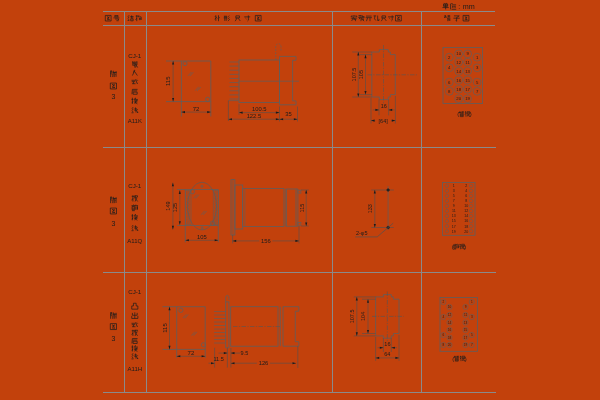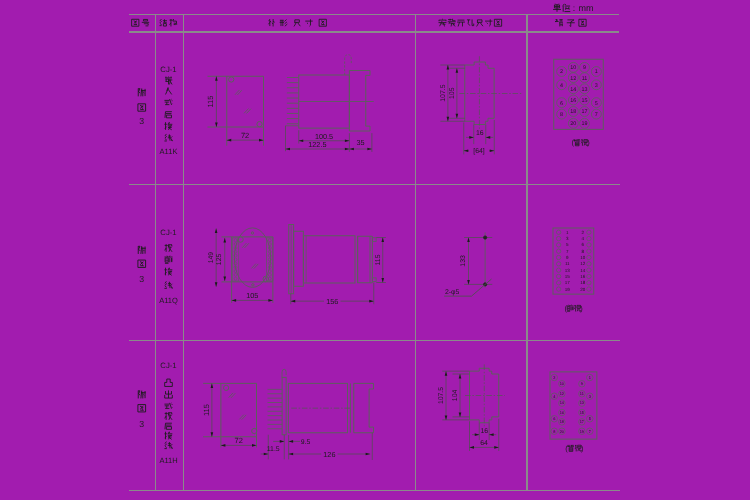--- a/index.html
+++ b/index.html
@@ -1,14 +1,14 @@
 <!DOCTYPE html>
 <html><head><meta charset="utf-8"><title>CJ-1</title><style>
 html,body{margin:0;padding:0;background:#fff}
-#page{position:relative;width:600px;height:400px;background:#a21caf;overflow:hidden;font-family:"Liberation Sans",sans-serif}
+#page{position:relative;width:600px;height:400px;background:#c2410c;overflow:hidden;font-family:"Liberation Sans",sans-serif}
 </style></head><body>
 <div id="page">
 <svg width="600" height="400" viewBox="0 0 600 400">
 
 <g>
 <path d="M444.24,2.94L445.06,3.75 M446.96,2.94L446.14,3.75 M443.56,3.96H447.64V6.34H443.56Z M443.56,5.18L447.64,5.18 M442.47,7.56L448.73,7.56 M445.60,3.96L445.60,9.40" fill="none" stroke="#1c1c1c" stroke-width="0.71"></path>
 <path d="M451.44,3.07L450.08,4.98 M450.56,4.84L450.56,9.40 M452.46,4.02L452.12,3.21 M451.78,4.84L456.06,4.84 M452.80,5.66L452.39,7.70 M454.98,5.66L455.38,7.70 M452.66,6.88L455.18,6.88 M451.58,9.26L456.20,9.26" fill="none" stroke="#1c1c1c" stroke-width="0.71"></path>
 <text x="459.20" y="8.60" font-size="7" text-anchor="middle" fill="#1c1c1c" font-family="Liberation Sans, sans-serif">:</text>
 <text x="468.80" y="8.60" font-size="7.2" text-anchor="middle" fill="#1c1c1c" font-family="Liberation Sans, sans-serif">mm</text>
 </g>

